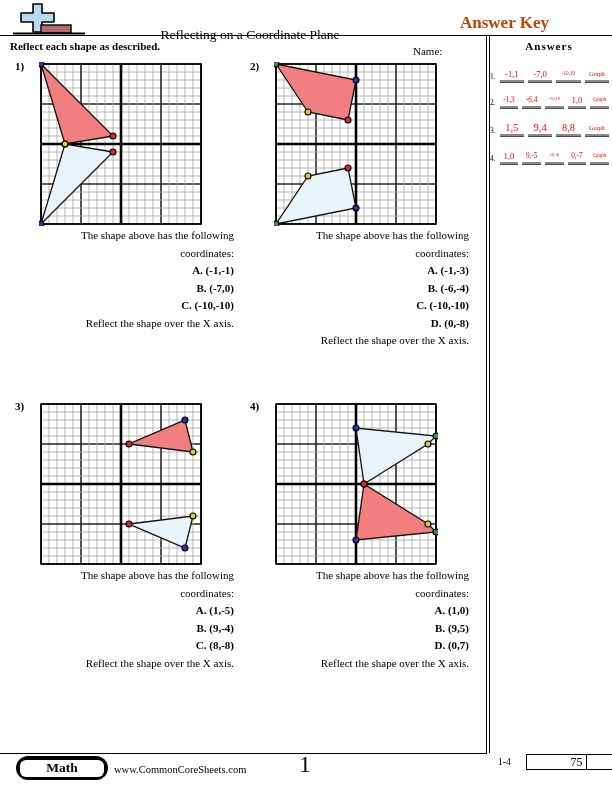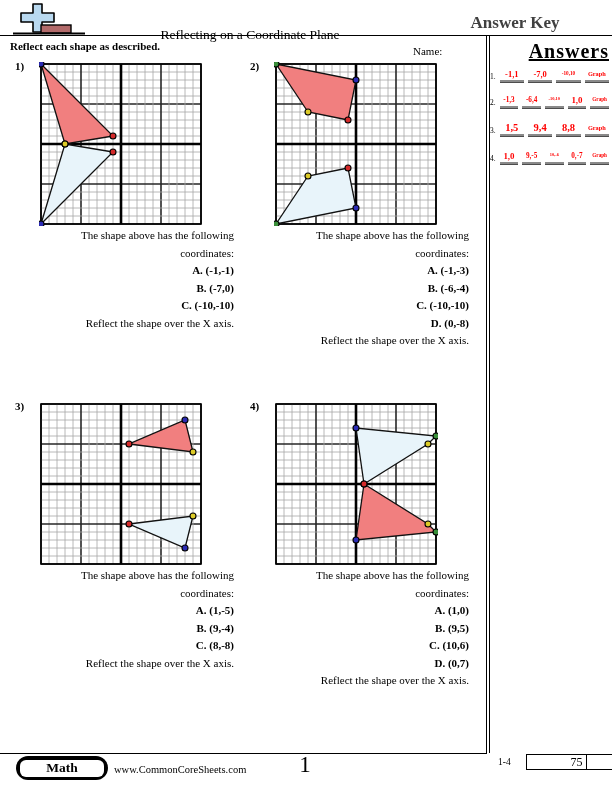--- a/index.html
+++ b/index.html
@@ -4,33 +4,33 @@
 <style>
   html,body{margin:0;padding:0;background:#fff;}
   .page{
     position:relative;width:612px;height:792px;background:#fff;overflow:hidden;
     font-family:"Liberation Serif","DejaVu Serif",serif;color:#000;
   }
   
   .logo{position:absolute;left:13px;top:2px;}
   .page-title{position:absolute;left:60px;top:27px;width:380px;text-align:center;font-size:13.5px;}
   .name-label{position:absolute;left:413px;top:21px;font-size:11px;margin-top:24px;}
-  .answer-key{position:absolute;left:460px;top:13px;width:110px;text-align:center;
-              font-size:17px;font-weight:bold;color:#404040;}
+  .answer-key{position:absolute;left:460px;top:13px;width:110px;
+              font-size:17px;font-weight:bold;color:#c2410c;}
   .header-rule{position:absolute;left:0;top:35px;width:612px;border-top:1.6px solid #000;}
   .instruction{position:absolute;left:10px;top:40px;font-size:11px;font-weight:bold;}
   
   .answers-sep{position:absolute;left:486px;top:36px;height:717px;width:2px;
                border-left:1px solid #000;border-right:1px solid #000;}
-  .answers-title{position:absolute;left:489px;top:40px;width:120px;text-align:right;
-                 font-size:20px;font-weight:bold;text-decoration:underline;letter-spacing:1px;}
+  .answers-title{position:absolute;left:489px;top:40px;width:120px;text-align:center;
+                 font-size:11px;font-weight:bold;letter-spacing:1px;}
   .answer-row{position:absolute;left:490px;width:119px;display:flex;align-items:flex-end;gap:4px;}
   .answer-num{font-size:7.5px;flex:0 0 auto;padding-bottom:1px;}
   .answer-blank{flex:1 1 0;text-align:center;border-bottom:2px solid #8a8a8a;
-                box-shadow:0 1px 0 #4d4d4d;color:#ff0000;font-weight:bold;
+                box-shadow:0 1px 0 #4d4d4d;color:#ff0000;font-weight:normal;
                 line-height:1.05;padding-bottom:1px;min-height:8px;}
   
   .problem{position:absolute;width:226px;}
   .problem-num{position:absolute;left:3px;top:2px;font-size:11px;font-weight:bold;}
   .grid-svg{position:absolute;left:27px;top:4px;}
   .problem-text{position:absolute;left:26px;top:169px;width:196px;font-size:11px;line-height:17.5px;text-align:right;}
   .coord-line{white-space:nowrap;font-weight:bold;}
   
   .footer-rule{position:absolute;left:0;top:753px;width:487px;border-top:1.6px solid #000;}
   .math-badge{position:absolute;left:16px;top:756px;width:92px;height:24px;background:#000;
@@ -355,21 +355,20 @@
           <circle cx="82" cy="26" r="3" fill="#2b2bb4" stroke="#000" stroke-width="1.1"></circle>
           <circle cx="90" cy="82" r="3" fill="#d42a2a" stroke="#000" stroke-width="1.1"></circle>
           <circle cx="154" cy="122" r="3" fill="#ddcb28" stroke="#000" stroke-width="1.1"></circle>
           <circle cx="162" cy="130" r="3" fill="#3a8f3a" stroke="#000" stroke-width="1.1"></circle>
           <circle cx="82" cy="138" r="3" fill="#2b2bb4" stroke="#000" stroke-width="1.1"></circle>
         </svg>
         <div class="problem-text">
           <div>The shape above has the following coordinates:</div>
           <div class="coord-line">A. (1,0)</div>
           <div class="coord-line">B. (9,5)</div>
-          <div class="coord-line">C. (10,6)</div>
           <div class="coord-line">D. (0,7)</div>
           <div>Reflect the shape over the X axis.</div>
         </div>
       </div>
     </div>
 
   <div class="footer-rule"></div>
   <div class="math-badge">
     <div class="math-badge-inner">Math</div>
   </div>

